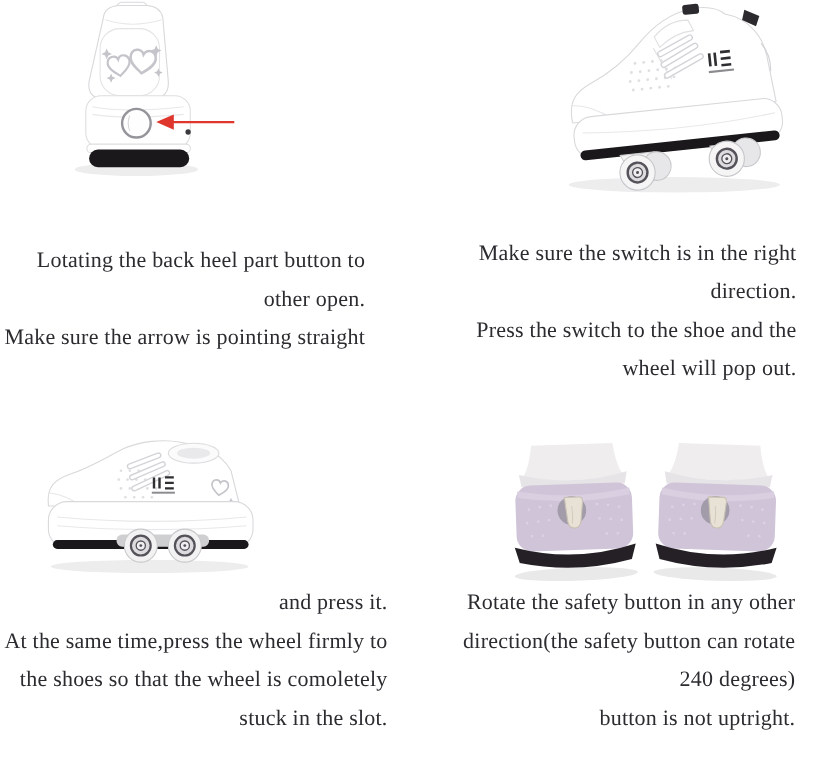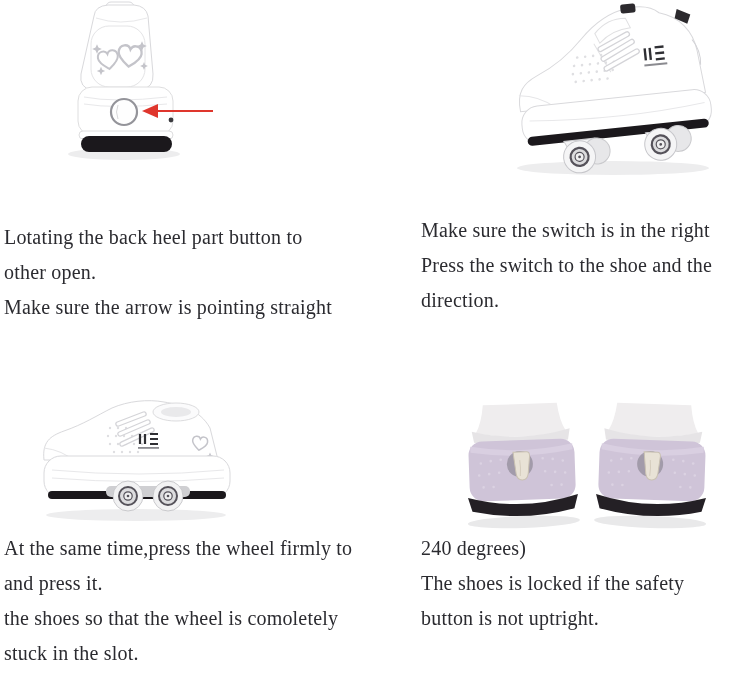--- a/index.html
+++ b/index.html
@@ -8,20 +8,21 @@
     background:var(--background,#ffffff);
     font-family:"Liberation Serif","DejaVu Serif",serif;
   }
   .photo{position:absolute;margin:0;padding:0;}
   .photo svg{display:block;}
   .tb{
     position:absolute;
     color:var(--text,#2b2b30);
     font-size:20px;line-height:35px;
     letter-spacing:0.2px;
+    text-align:right;
   }
   .tb p{margin:0;white-space:nowrap;}
 </style>
 </head>
 <body>
 
 <div class="canvas">
 
   <figure class="photo" style="left:58px;top:0;width:164px;height:168px">
     <svg width="164" height="168" viewBox="0 0 164 168">
@@ -144,24 +145,25 @@
       </g>
     </svg>
   </figure>
 
   <div class="tb" style="left:4px;top:220px">
     <p>Lotating the back heel part button to</p>
     <p>other open.</p>
     <p>Make sure the arrow is pointing straight</p>
   </div>
 
-  <div class="tb" style="left:421px;top:213px">
+  <div class="tb" style="left:433px;top:213px">
     <p>Make sure the switch is in the right</p>
+    <p>direction.</p>
     <p>Press the switch to the shoe and the</p>
-    <p>direction.</p>
+    <p>wheel will pop out.</p>
   </div>
 
   <figure class="photo" style="left:30px;top:398px;width:215px;height:125px">
     <svg width="215" height="125" viewBox="0 0 215 125">
       <ellipse cx="106" cy="117" rx="90" ry="6" fill="var(--shadow-gray,#ededee)"></ellipse>
 
       <path d="M14,62 C12,44 20,38 34,33 C54,26 66,18 82,10 C98,3 118,1 134,4 C152,7 170,12 180,30 L188,62 Z" fill="#ffffff" stroke="var(--shoe-outline,#d9d9dc)"></path>
       <ellipse cx="146" cy="14" rx="23" ry="9" fill="#fbfbfc" stroke="#dcdcde"></ellipse>
       <ellipse cx="146" cy="14" rx="15" ry="5" fill="#e9e9eb"></ellipse>
       <path d="M14,50 q18,2 32,14" stroke="#e6e6e8" fill="none"></path>
@@ -263,25 +265,26 @@
           <path d="M63,56 q1,8 0,16" stroke="#d4ccbd" fill="none"></path>
           <path d="M10,92 q55,16 110,0 l-4,14 q-51,12 -102,0 z" fill="#242025"></path>
         </g>
       </defs>
       <use href="#heelUnit" transform="translate(1,2) rotate(-2 65 64)"></use>
       <use href="#heelUnit" transform="translate(131,2) rotate(2 65 64)"></use>
     </svg>
   </figure>
 
   <div class="tb" style="left:4px;top:531px">
+    <p>and press it.</p>
     <p>At the same time,press the wheel firmly to</p>
-    <p>and press it.</p>
     <p>the shoes so that the wheel is comoletely</p>
     <p>stuck in the slot.</p>
   </div>
 
   <div class="tb" style="left:421px;top:531px">
+    <p>Rotate the safety button in any other</p>
+    <p>direction(the safety button can rotate</p>
     <p>240 degrees)</p>
-    <p>The shoes is locked if the safety</p>
     <p>button is not uptright.</p>
   </div>
 
 </div>
 
 </body></html>

